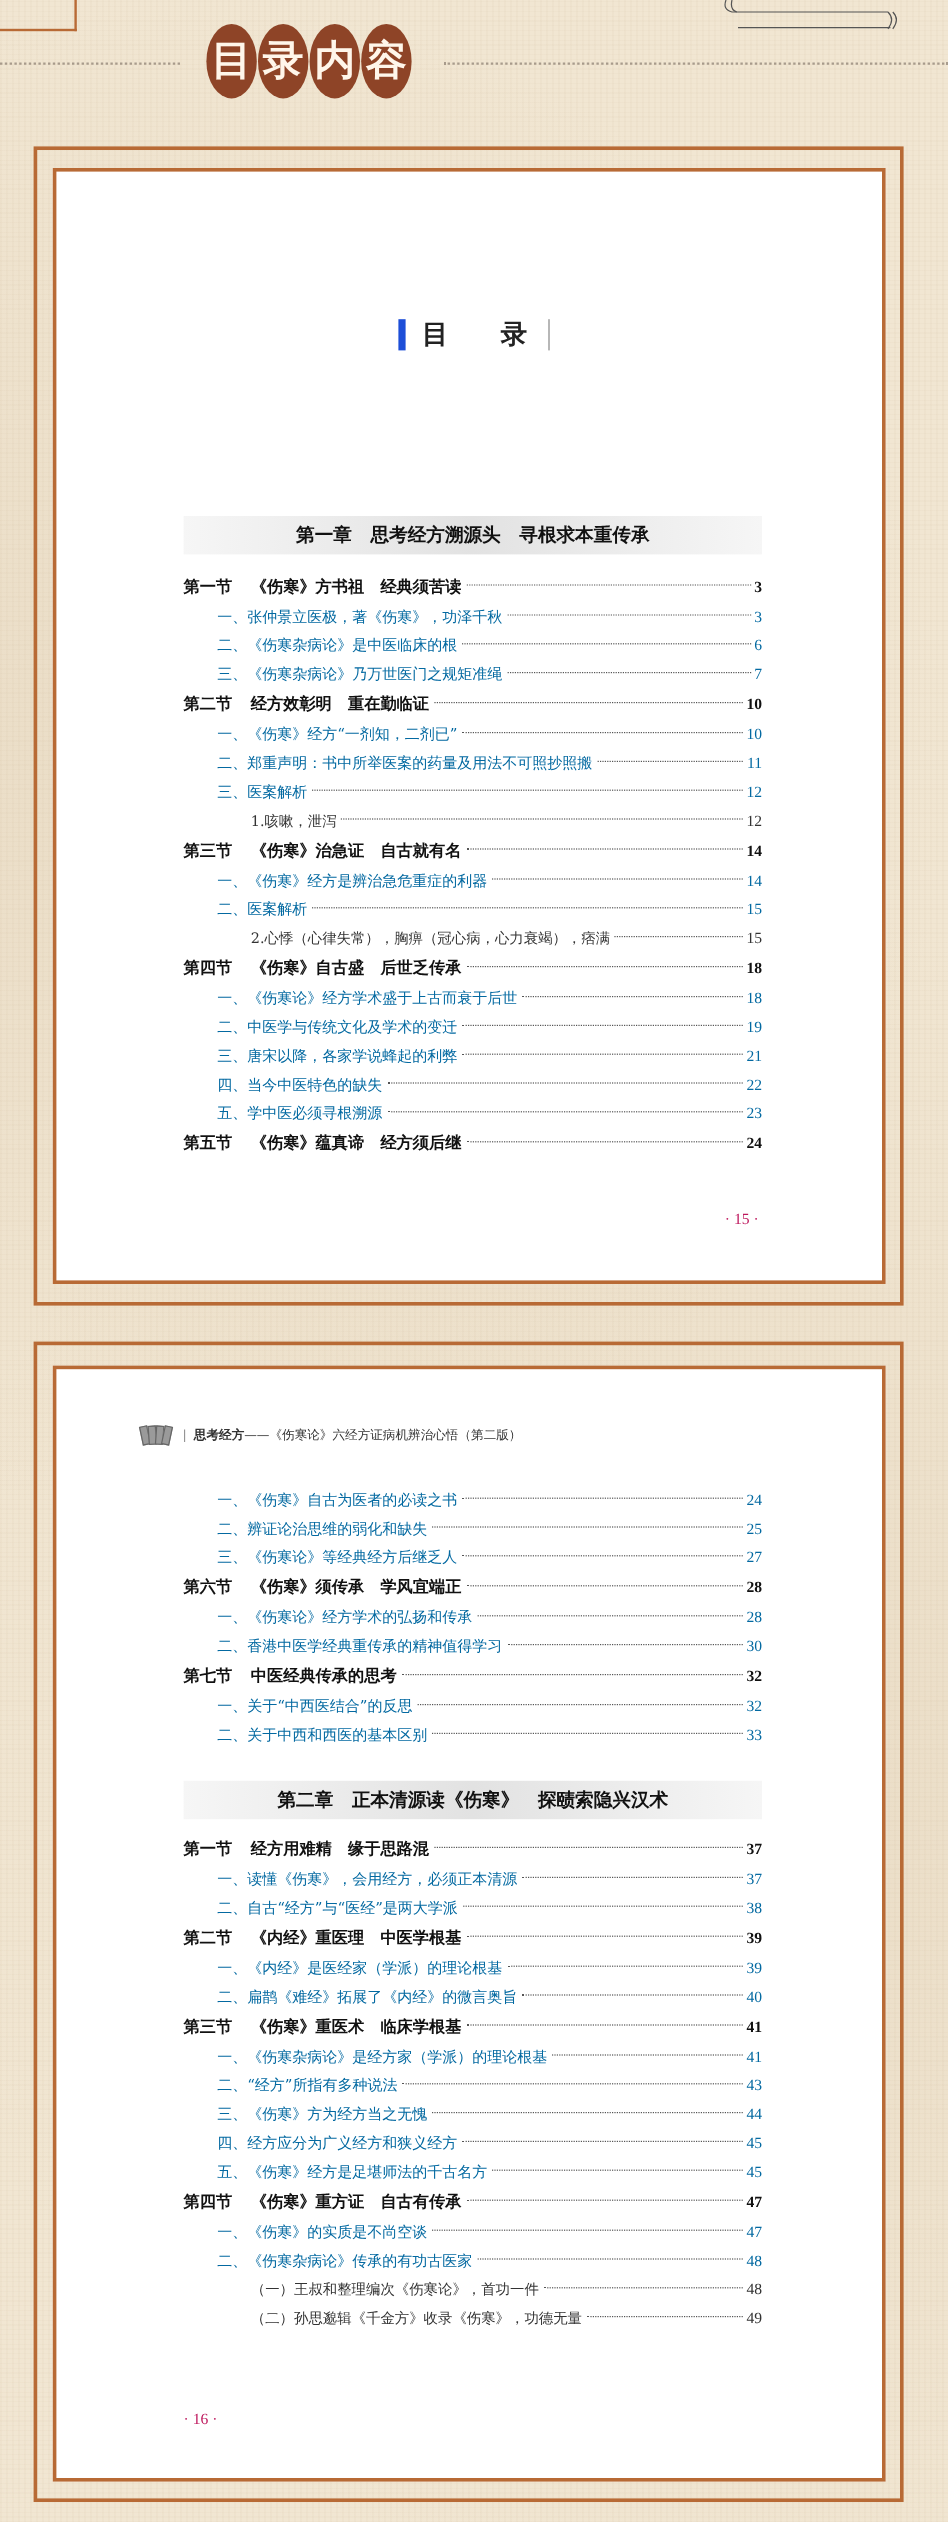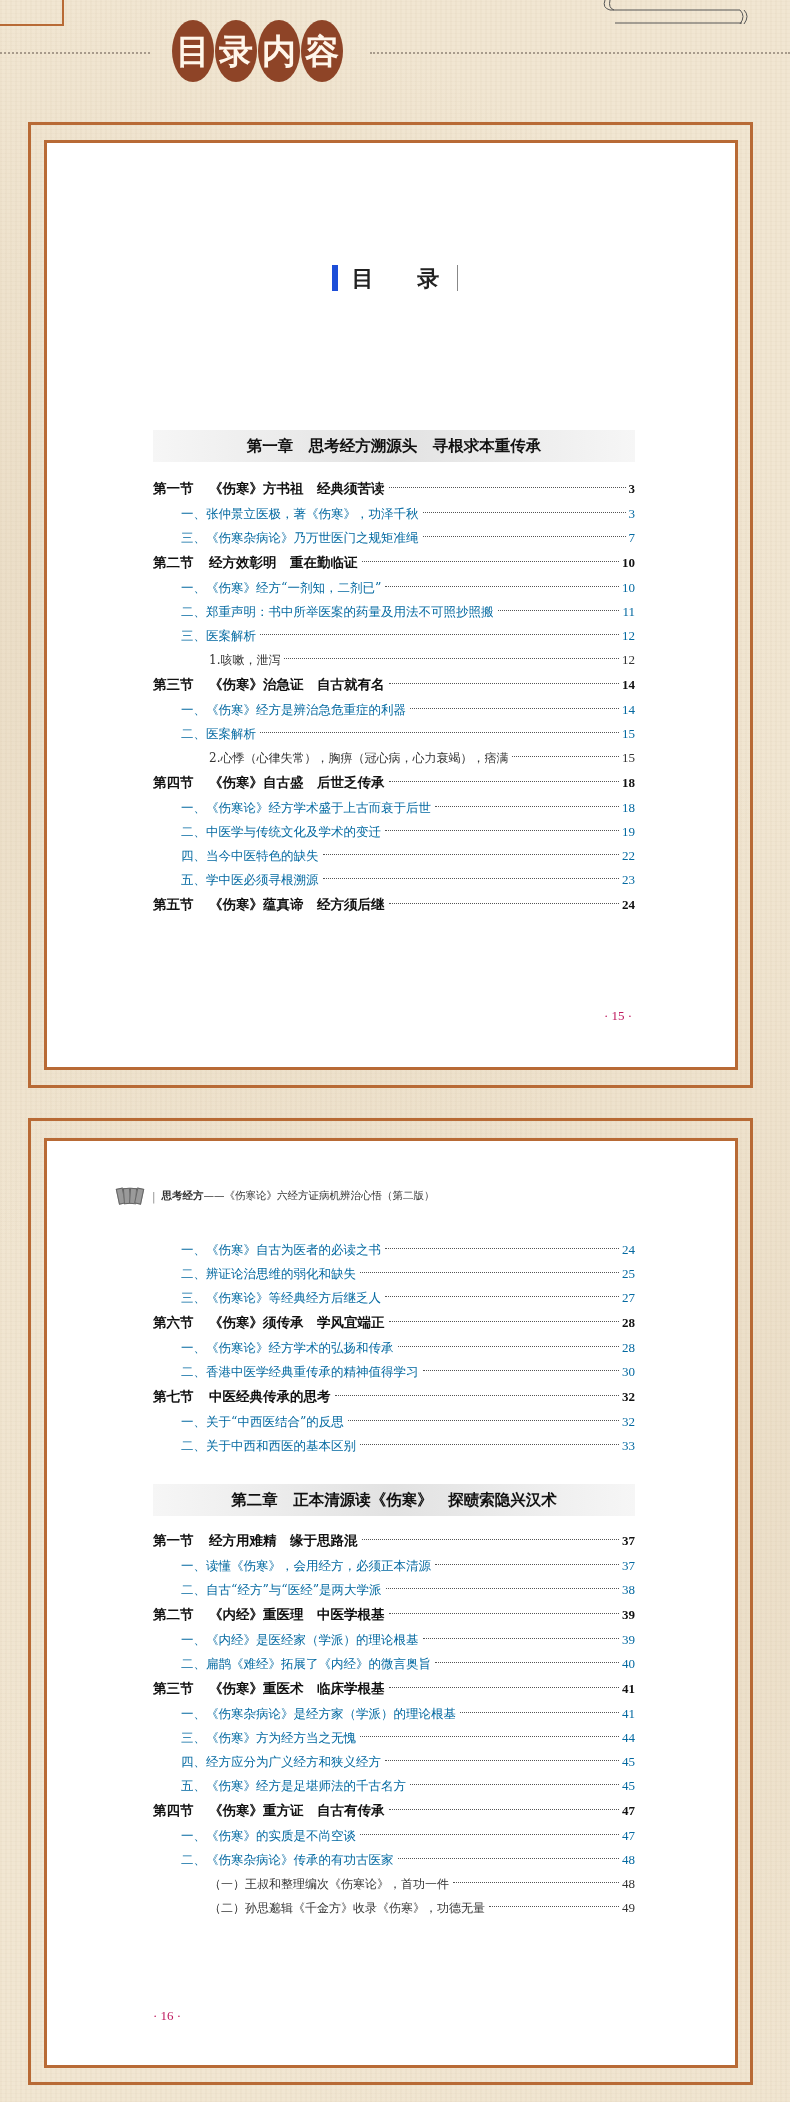--- a/index.html
+++ b/index.html
@@ -100,20 +100,25 @@
       <span class="label"><span class="num">第一节</span><span>《伤寒》方书祖　经典须苦读</span></span>
       <span class="dots"></span>
       <span class="page">3</span>
     </div>
     <div class="row sub">
       <span class="label">一、张仲景立医极，著《伤寒》，功泽千秋</span>
       <span class="dots"></span>
       <span class="page">3</span>
     </div>
     <div class="row sub">
+      <span class="label">二、《伤寒杂病论》是中医临床的根</span>
+      <span class="dots"></span>
+      <span class="page">6</span>
+    </div>
+    <div class="row sub">
       <span class="label">三、《伤寒杂病论》乃万世医门之规矩准绳</span>
       <span class="dots"></span>
       <span class="page">7</span>
     </div>
     <div class="row sec">
       <span class="label"><span class="num">第二节</span><span>经方效彰明　重在勤临证</span></span>
       <span class="dots"></span>
       <span class="page">10</span>
     </div>
     <div class="row sub">
@@ -163,20 +168,25 @@
     </div>
     <div class="row sub">
       <span class="label">一、《伤寒论》经方学术盛于上古而衰于后世</span>
       <span class="dots"></span>
       <span class="page">18</span>
     </div>
     <div class="row sub">
       <span class="label">二、中医学与传统文化及学术的变迁</span>
       <span class="dots"></span>
       <span class="page">19</span>
+    </div>
+    <div class="row sub">
+      <span class="label">三、唐宋以降，各家学说蜂起的利弊</span>
+      <span class="dots"></span>
+      <span class="page">21</span>
     </div>
     <div class="row sub">
       <span class="label">四、当今中医特色的缺失</span>
       <span class="dots"></span>
       <span class="page">22</span>
     </div>
     <div class="row sub">
       <span class="label">五、学中医必须寻根溯源</span>
       <span class="dots"></span>
       <span class="page">23</span>
@@ -290,20 +300,25 @@
       <span class="label"><span class="num">第三节</span><span>《伤寒》重医术　临床学根基</span></span>
       <span class="dots"></span>
       <span class="page">41</span>
     </div>
     <div class="row sub">
       <span class="label">一、《伤寒杂病论》是经方家（学派）的理论根基</span>
       <span class="dots"></span>
       <span class="page">41</span>
     </div>
     <div class="row sub">
+      <span class="label">二、“经方”所指有多种说法</span>
+      <span class="dots"></span>
+      <span class="page">43</span>
+    </div>
+    <div class="row sub">
       <span class="label">三、《伤寒》方为经方当之无愧</span>
       <span class="dots"></span>
       <span class="page">44</span>
     </div>
     <div class="row sub">
       <span class="label">四、经方应分为广义经方和狭义经方</span>
       <span class="dots"></span>
       <span class="page">45</span>
     </div>
     <div class="row sub">

